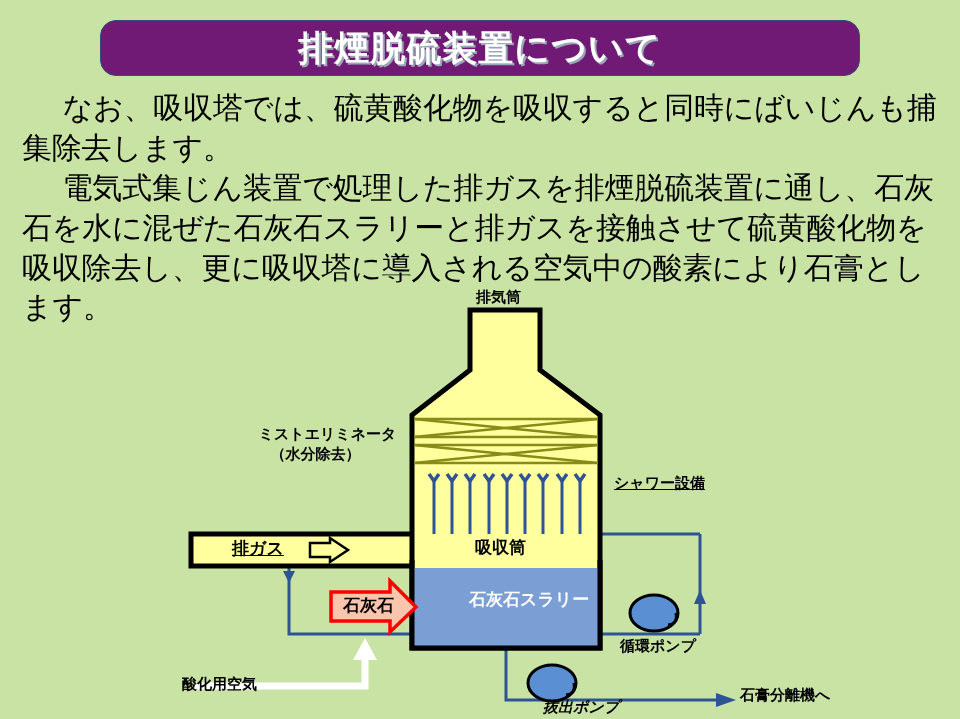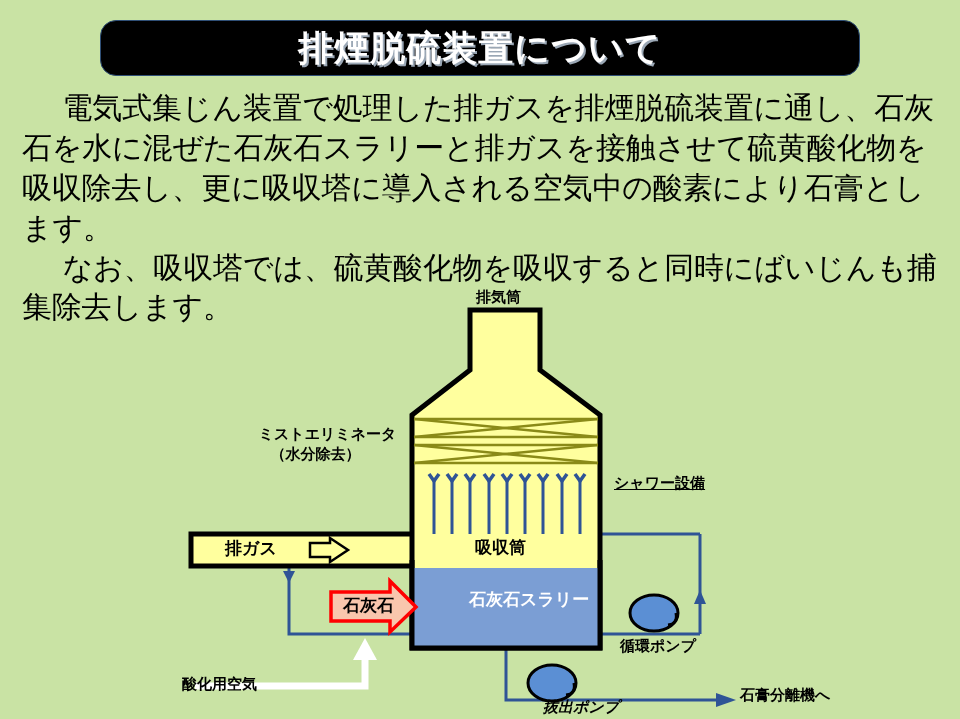--- a/index.html
+++ b/index.html
@@ -22,21 +22,21 @@
     background: #c9e3a4;
   }
 
   
   #title-banner {
     position: absolute;
     left: 100px;
     top: 20px;
     width: 760px;
     height: 56px;
-    background: #000000;
+    background: #701a75;
     border: 1px solid #2f4f76;
     border-radius: 16px;
     display: flex;
     align-items: center;
     justify-content: center;
     box-sizing: border-box;
   }
   #title-text {
     color: #ffffff;
     font-size: 35px;
@@ -91,22 +91,22 @@
 </head>
 <body>
 
 <div id="slide">
 
   <div id="title-banner">
     <span id="title-text">排煙脱硫装置について</span>
   </div>
 
   <div id="body-text">
+    <p class="indent">なお、吸収塔では、硫黄酸化物を吸収すると同時にばいじんも捕集除去します。</p>
     <p class="indent">電気式集じん装置で処理した排ガスを排煙脱硫装置に通し、石灰石を水に混ぜた石灰石スラリーと排ガスを接触させて硫黄酸化物を吸収除去し、更に吸収塔に導入される空気中の酸素により石膏とします。</p>
-    <p class="indent">なお、吸収塔では、硫黄酸化物を吸収すると同時にばいじんも捕集除去します。</p>
   </div>
 
   <div id="diagram">
     <svg width="960" height="719" viewBox="0 0 960 719" xmlns="http://www.w3.org/2000/svg">
 
       <g stroke="#2f5496" stroke-width="3" fill="none">
 
         <path d="M 289 534 L 289 634 L 419 634"></path>
 
         <path d="M 289 534 L 700 534"></path>
@@ -195,21 +195,21 @@
 
     </svg>
 
     <div class="dlabel" style="left:476px; top:289px;">排気筒</div>
 
     <div class="dlabel center" style="left:250px; top:426px; width:155px;">ミストエリミネータ</div>
     <div class="dlabel center" style="left:238px; top:446px; width:155px;">（水分除去）</div>
 
     <div class="dlabel" style="left:614px; top:475px;text-decoration:underline;">シャワー設備</div>
 
-    <div class="dlabel big" style="left:225px; top:539px;">排ガス</div>
+    <div class="dlabel big" style="left:232px; top:539px;text-decoration:underline;">排ガス</div>
 
     <div class="dlabel big" style="left:475px; top:538px;text-align:center;">吸収筒</div>
 
     <div class="dlabel big" style="left:343px; top:596px;">石灰石</div>
 
     <div class="dlabel white" style="left:469px; top:590px;">石灰石スラリー</div>
 
     <div class="dlabel" style="left:620px; top:638px;text-align:right;">循環ポンプ</div>
 
     <div class="dlabel" style="left:543px; top:699px;font-style:italic;">抜出ポンプ</div>

